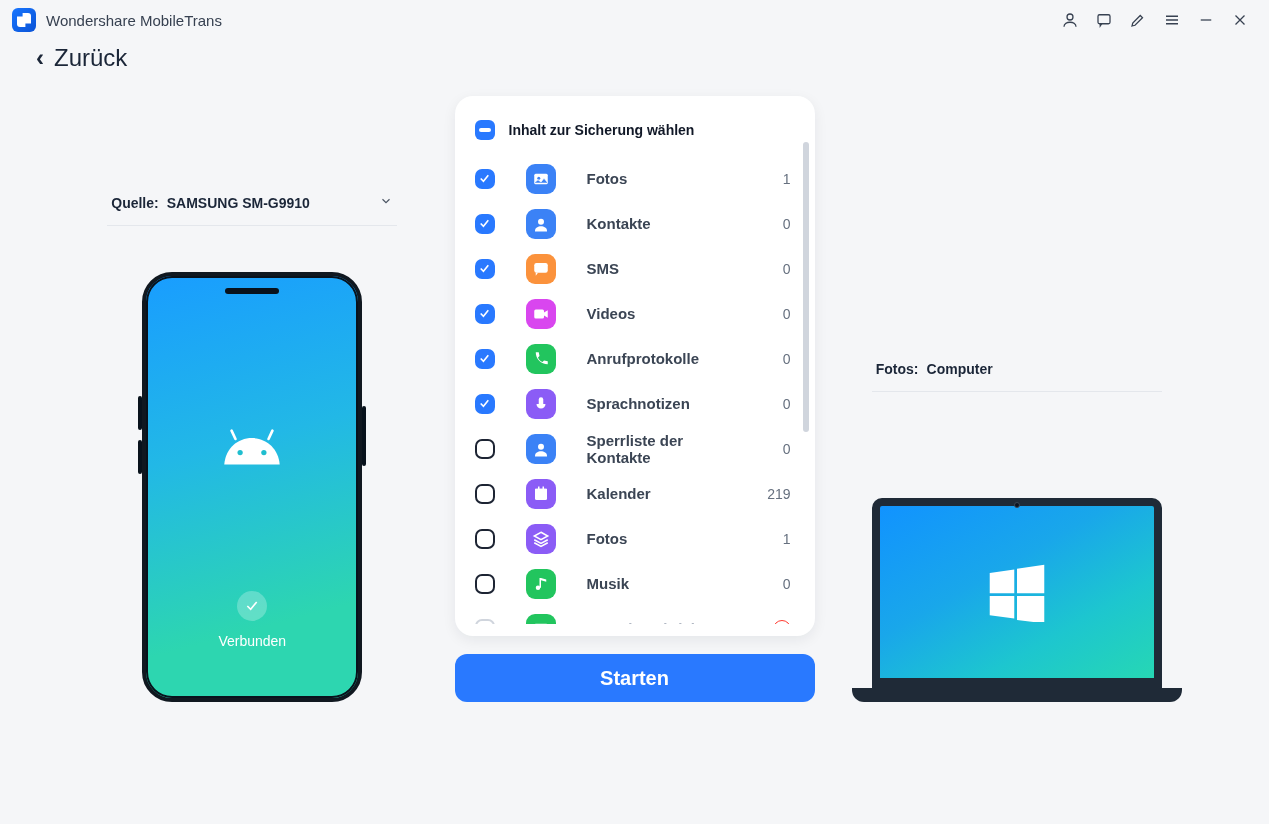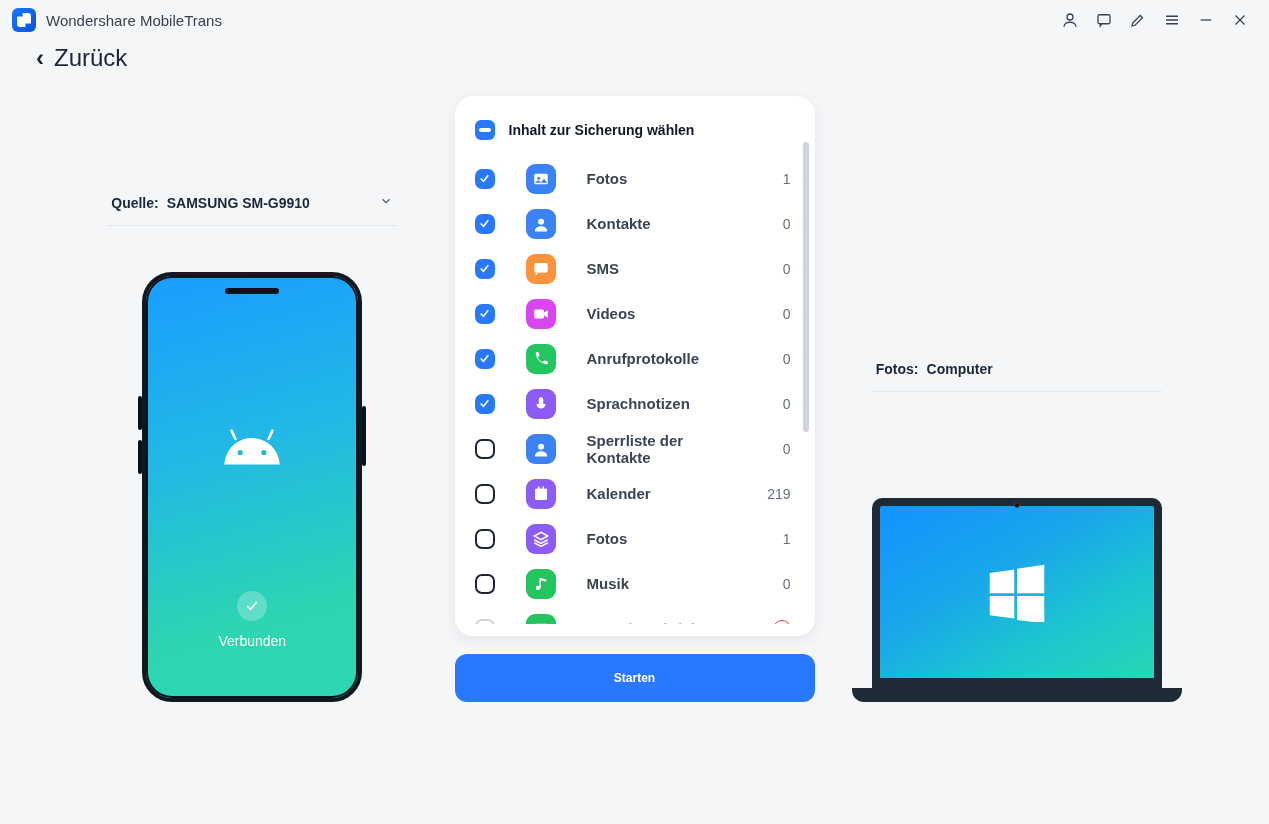--- a/index.html
+++ b/index.html
@@ -66,21 +66,21 @@
   .cb{width:20px;height:20px;border-radius:7px;border:2px solid #1d2433;cursor:pointer;flex-shrink:0;display:flex;align-items:center;justify-content:center}
   .cb.checked{background:var(--brand);border-color:var(--brand)}
   .cb.checked svg{width:13px;height:13px;stroke:#fff;stroke-width:3;fill:none}
   .cb.disabled{border-color:#d0d5dd}
   .ricon{width:30px;height:30px;border-radius:9px;flex-shrink:0;display:flex;align-items:center;justify-content:center}
   .ricon svg{width:18px;height:18px;fill:#fff}
   .rlabel{flex:1;font-size:15px;font-weight:600;color:#3b4554}
   .rlabel.dis{color:#b0b7c3}
   .rcount{font-size:14px;color:#66707f;font-weight:500;min-width:28px;text-align:right;padding-right:4px}
   .rerr{width:18px;height:18px;border:1.7px solid #ff3b30;border-radius:50%;color:#ff3b30;display:flex;align-items:center;justify-content:center;font-size:12px;font-weight:800;margin-right:4px}
-  .startbtn{display:block;width:360px;margin:18px auto 0 auto;height:48px;border:none;border-radius:12px;background:var(--brand);color:#fff;font-size:12px;font-weight:700;cursor:pointer}
+  .startbtn{display:block;width:360px;margin:18px auto 0 auto;height:48px;border:none;border-radius:12px;background:var(--brand);color:#fff;font-size:20px;font-weight:700;cursor:pointer}
 </style>
 </head>
 <body>
 
 <div class="titlebar">
   <div class="app-logo"></div>
   <div class="app-title">Wondershare MobileTrans</div>
   <div class="spacer"></div>
   <div class="tbtn">
       <svg viewBox="0 0 24 24">

